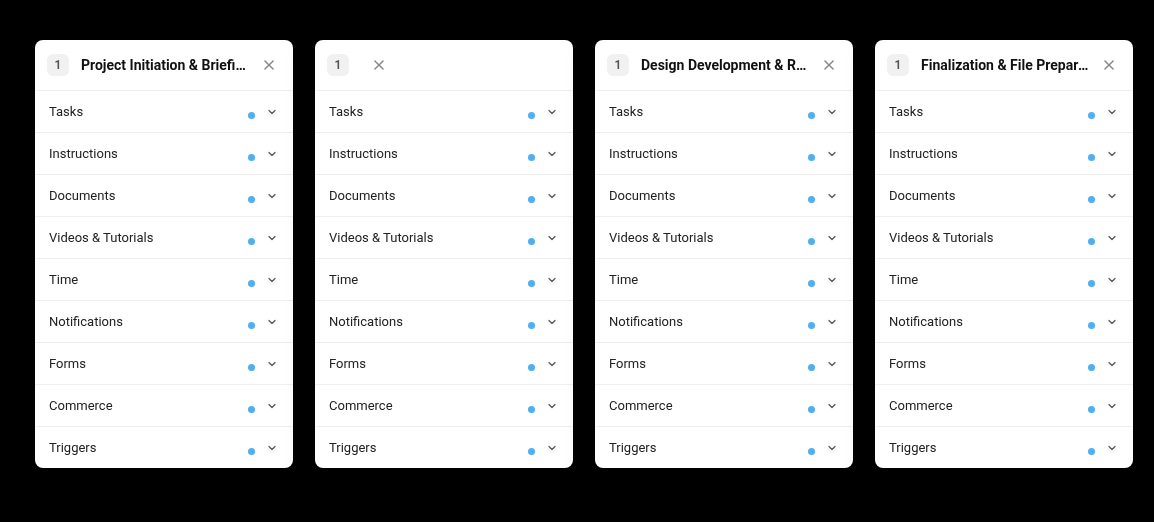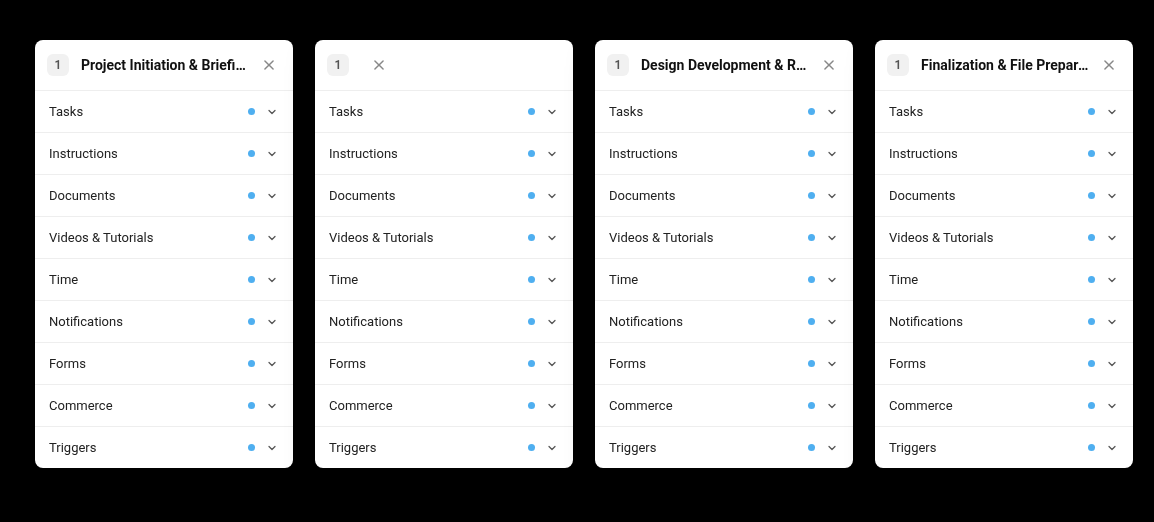--- a/index.html
+++ b/index.html
@@ -57,21 +57,21 @@
       align-items: center;
       justify-content: center;
       color: #888;
       cursor: pointer;
       flex-shrink: 0;
       margin-left: 8px;
     }
     .close svg { width: 14px; height: 14px; }
     .row {
       display: flex;
-      align-items: center;
+      align-items: flex-end;
       padding: 13px 14px;
       border-bottom: 1px solid #eee;
       cursor: pointer;
     }
     .row:last-child { border-bottom: none; }
     .row-label {
       font-size: 13px;
       color: #222;
       flex: 1;
     }

